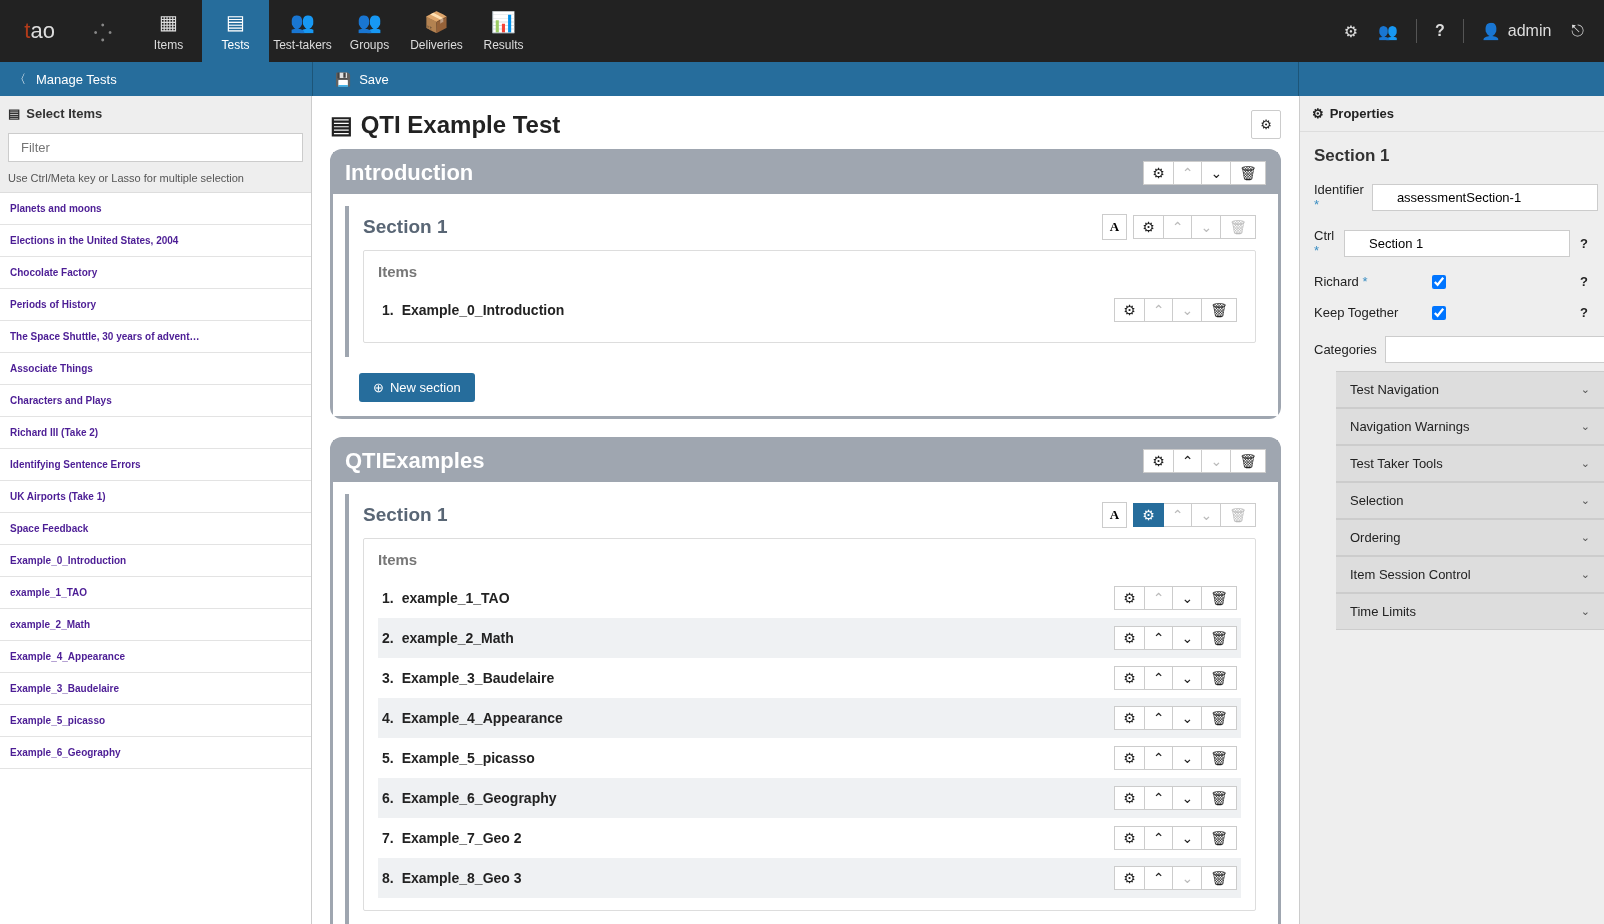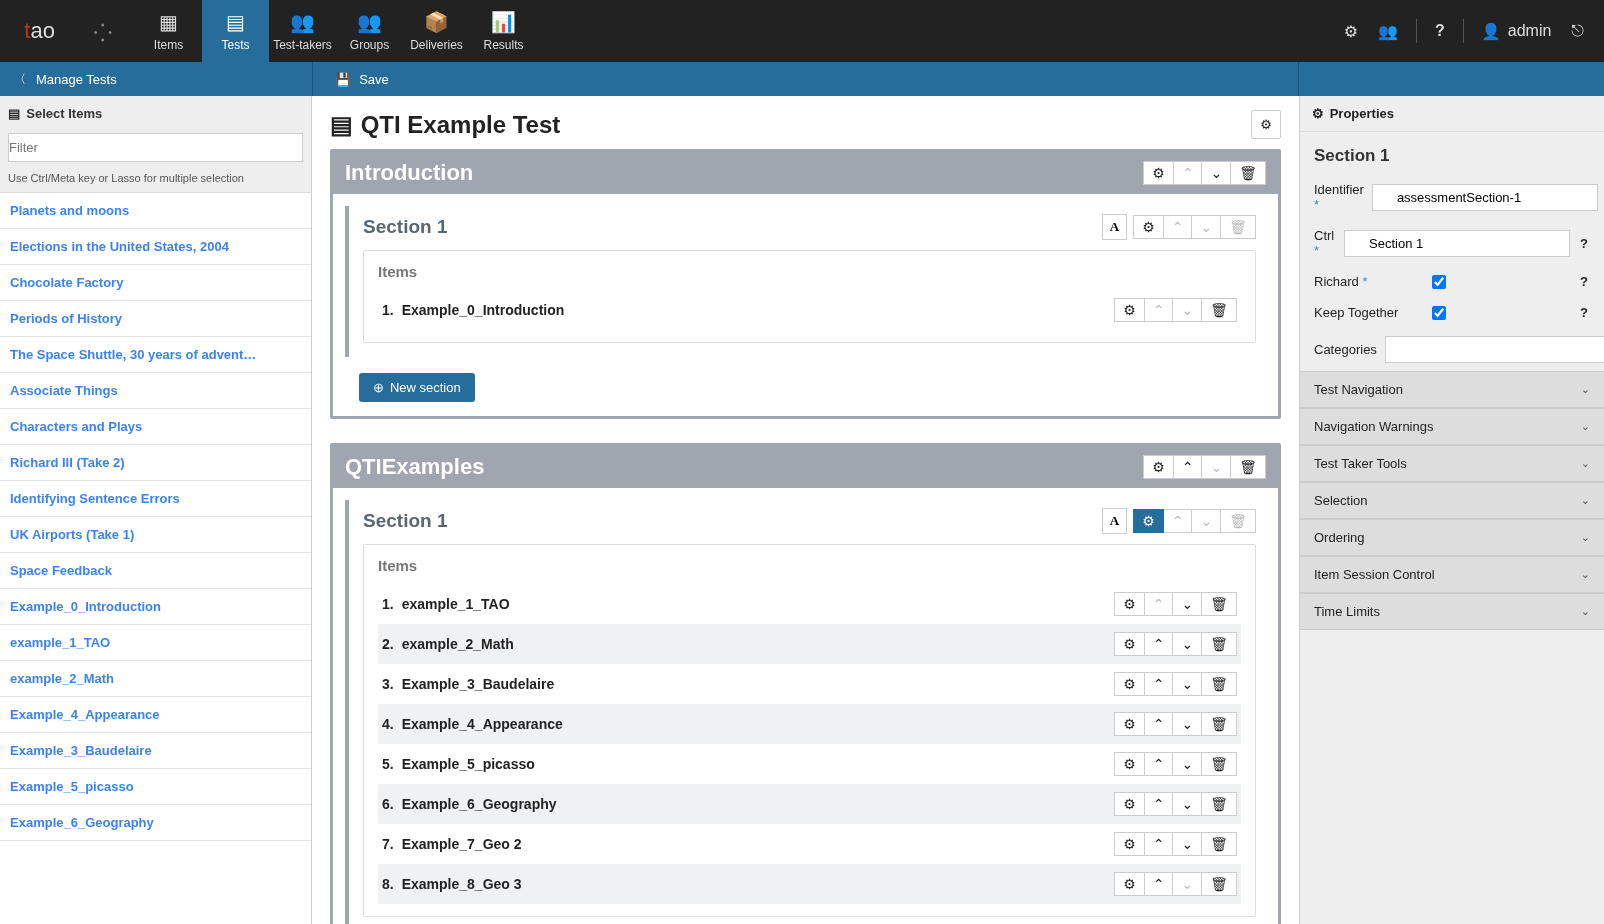--- a/index.html
+++ b/index.html
@@ -25,31 +25,31 @@
 .subbar-left .chev { font-size: 12px; }
 .subbar-main { flex: 1; display: flex; align-items: center; padding: 0 14px; gap: 10px; border-left: 1px solid #1d5578; border-right: 1px solid #1d5578; }
 .subbar-btn { display: flex; align-items: center; gap: 8px; cursor: pointer; padding: 4px 8px; }
 .subbar-right { width: 305px; }
 
 
 .main { display: flex; height: calc(100vh - 96px); }
 .left { width: 312px; background: #eee; border-right: 1px solid #ccc; display: flex; flex-direction: column; }
 .left-header { padding: 10px 8px 6px; font-weight: bold; color: #333; display: flex; align-items: center; gap: 6px; }
 .left-filter { padding: 6px 8px; }
-.left-filter input { width: 100%; padding: 6px 0; border: 1px solid #ccc; font-size: 13px; }
+.left-filter input { width: 100%; padding: 6px 12px; border: 1px solid #ccc; font-size: 13px; }
 .left-hint { padding: 4px 8px 8px; font-size: 11px; color: #555; }
 .left-list { flex: 1; overflow-y: auto; background: #fff; border-top: 1px solid #ddd; }
-.left-item { padding: 10px 10px; border-bottom: 1px solid #e3e3e3; cursor: pointer; font-size: 13px; font-weight: bold; color: #3b82f6; }
+.left-item { padding: 10px 10px; border-bottom: 1px solid #e3e3e3; cursor: pointer; font-size: 10px; font-weight: bold; color: #4c1d95; }
 
 .center { flex: 1; background: #fff; overflow-y: auto; padding: 0 18px 20px; }
 .center-title-row { display: flex; align-items: center; justify-content: space-between; padding: 14px 0 10px; }
 .center-title { font-size: 24px; font-weight: bold; display: flex; align-items: center; gap: 8px; }
 .title-gear { border: 1px solid #ccc; padding: 6px 8px; cursor: pointer; background: #fff; border-radius: 2px; }
 
-.testpart { border: 3px solid #9fa6b0; border-radius: 2px; margin-bottom: 24px; }
+.testpart { border: 3px solid #9fa6b0; border-radius: 12px; margin-bottom: 18px; }
 .testpart-header { background: #9fa6b0; color: #fff; padding: 8px 12px; display: flex; align-items: center; justify-content: space-between; }
 .testpart-title { font-size: 22px; font-weight: bold; }
 .tp-actions { display: flex; gap: 0; align-items: center; }
 .icon-btn { background: #fff; border: 1px solid #ccc; padding: 4px 8px; cursor: pointer; color: #222; font-size: 14px; min-width: 28px; text-align: center; line-height: 1; }
 .icon-btn.disabled { color: #bbb; cursor: default; }
 .icon-btn + .icon-btn { border-left: none; }
 .icon-btn.gear-active { background: #266d9c; color: #fff; border-color: #266d9c; }
 
 .testpart-body { padding: 12px 12px 14px; background: #fff; }
 .section { border-left: 4px solid #9fa6b0; padding: 4px 10px 14px 14px; margin-bottom: 10px; }
@@ -71,21 +71,21 @@
 
 .right { width: 305px; background: #eee; border-left: 1px solid #ccc; overflow-y: auto; }
 .right-header { padding: 10px 12px; font-weight: bold; display: flex; align-items: center; gap: 6px; border-bottom: 1px solid #ddd; }
 .right-section-title { padding: 14px 14px 8px; font-size: 17px; font-weight: bold; color: #333; }
 .prop-row { display: flex; align-items: center; padding: 8px 14px; gap: 8px; }
 .prop-label { width: 110px; font-size: 13px; }
 .prop-label .req { color: #3b8ec2; }
 .prop-input { flex: 1; padding: 5px 24px; border: 1px solid #ccc; font-size: 13px; background: #fff; }
 .prop-check { width: 14px; height: 14px; }
 .prop-help { color: #222; font-weight: bold; cursor: pointer; padding: 0 2px; margin-left: auto; }
-.accordion { background: #ddd; border-top: 1px solid #ccc; border-bottom: 1px solid #ccc; padding: 10px 14px; display: flex; justify-content: space-between; align-items: center; cursor: pointer; font-size: 13px; color: #222; }
+.accordion { background: #ddd; border-top: 1px solid #ccc; border-bottom: 1px solid #ccc; padding: 10px 14px; display: flex; justify-content: space-between; align-items: center; cursor: pointer; font-size: 13px; color: #222; margin-left: 36px; }
 .accordion .chev { font-size: 11px; color: #555; }
 </style>
 </head>
 <body>
 
 <div class="topnav">
   <div class="logo">
     <span class="logo-text"><span class="tao-t">t</span><span style="color:#ddd">ao</span></span>
     <span class="logo-dots">⁘</span>
   </div>

